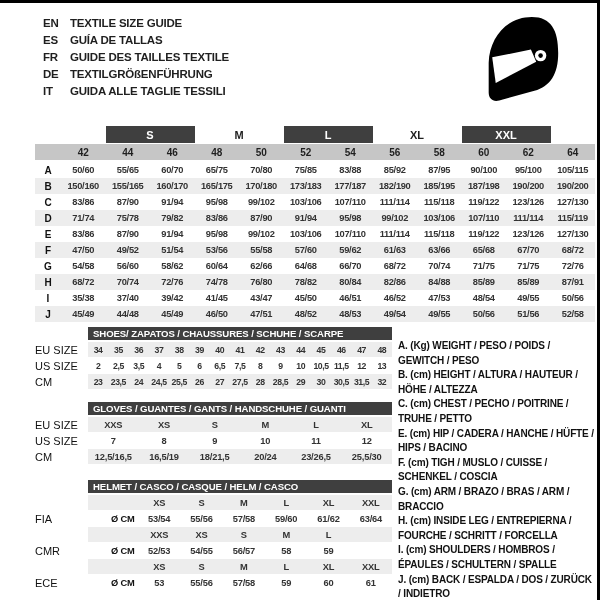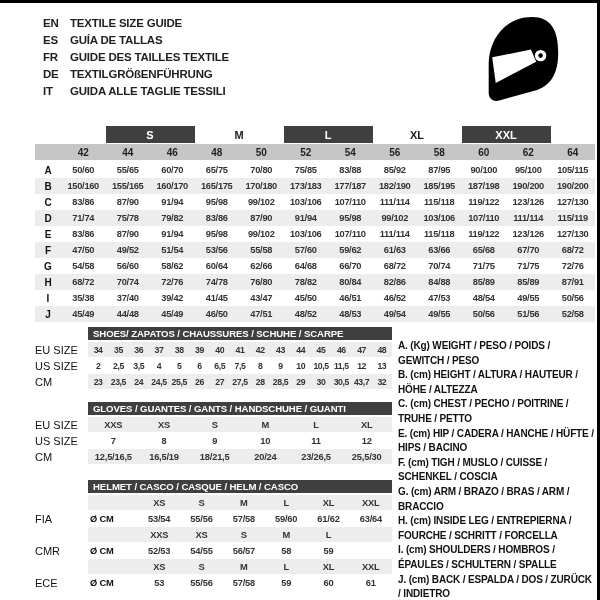--- a/index.html
+++ b/index.html
@@ -31,21 +31,21 @@
   .subtable { margin-bottom:13px; }
   .subtable.last { margin-bottom:0; margin-top:16px; }
   .st-title { margin-left:53px; height:13px; background:#3f3f3f; color:#fff; font-weight:bold;
               font-size:9.6px; display:flex; align-items:center; padding-left:5px; letter-spacing:-0.1px; margin-bottom:2px; }
   .st-row { display:flex; height:15px; margin-bottom:1px; }
   .st-label { width:53px; font-weight:normal; font-size:11px; display:flex; align-items:center; color:#111; }
   .st-content { flex:1; display:grid; align-items:center; }
   .st-content.stripe { background:#ededed; }
   .st-cell { text-align:center; font-weight:bold; font-size:9.3px; color:#333; letter-spacing:-0.2px; white-space:nowrap; }
   .st-cell.small { font-size:8.7px; letter-spacing:-0.4px; }
-  .st-cell.unit { text-align:left; padding-left:2px; color:#111; }
+  .st-cell.unit { text-align:left; padding-left:2px; color:#111;margin-left:21px; }
   
   .legend { position:absolute; left:398px; top:336px; width:199px; }
   .legend-item { font-weight:bold; font-size:10px; line-height:14.6px; letter-spacing:-0.15px; color:#111; }
 </style>
 </head>
 <body>
 
 <div class="page">
 
   <div class="langs">
@@ -307,21 +307,21 @@
             <div class="st-cell small">24,5</div>
             <div class="st-cell small">25,5</div>
             <div class="st-cell small">26</div>
             <div class="st-cell small">27</div>
             <div class="st-cell small">27,5</div>
             <div class="st-cell small">28</div>
             <div class="st-cell small">28,5</div>
             <div class="st-cell small">29</div>
             <div class="st-cell small">30</div>
             <div class="st-cell small">30,5</div>
-            <div class="st-cell small">43,7</div>
+            <div class="st-cell small">31,5</div>
             <div class="st-cell small">32</div>
           </div>
         </div>
       </div>
     <div class="subtable">
         <div class="st-title">GLOVES / GUANTES / GANTS / HANDSCHUHE / GUANTI</div>
         <div class="st-row">
           <div class="st-label">EU SIZE</div>
           <div class="st-content stripe" style="grid-template-columns: repeat(6, 1fr);">
             <div class="st-cell">XXS</div>

